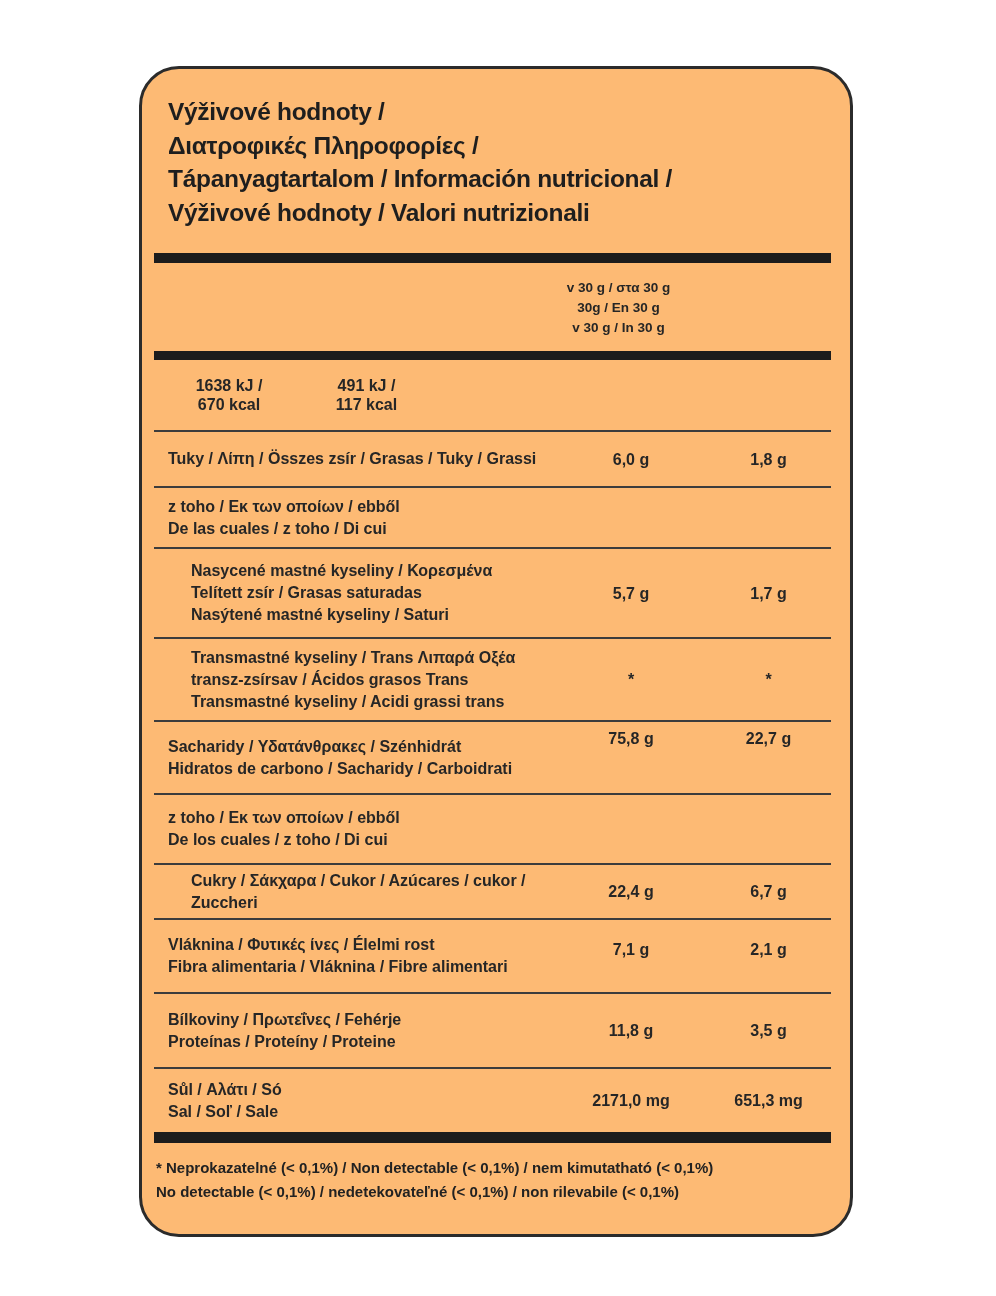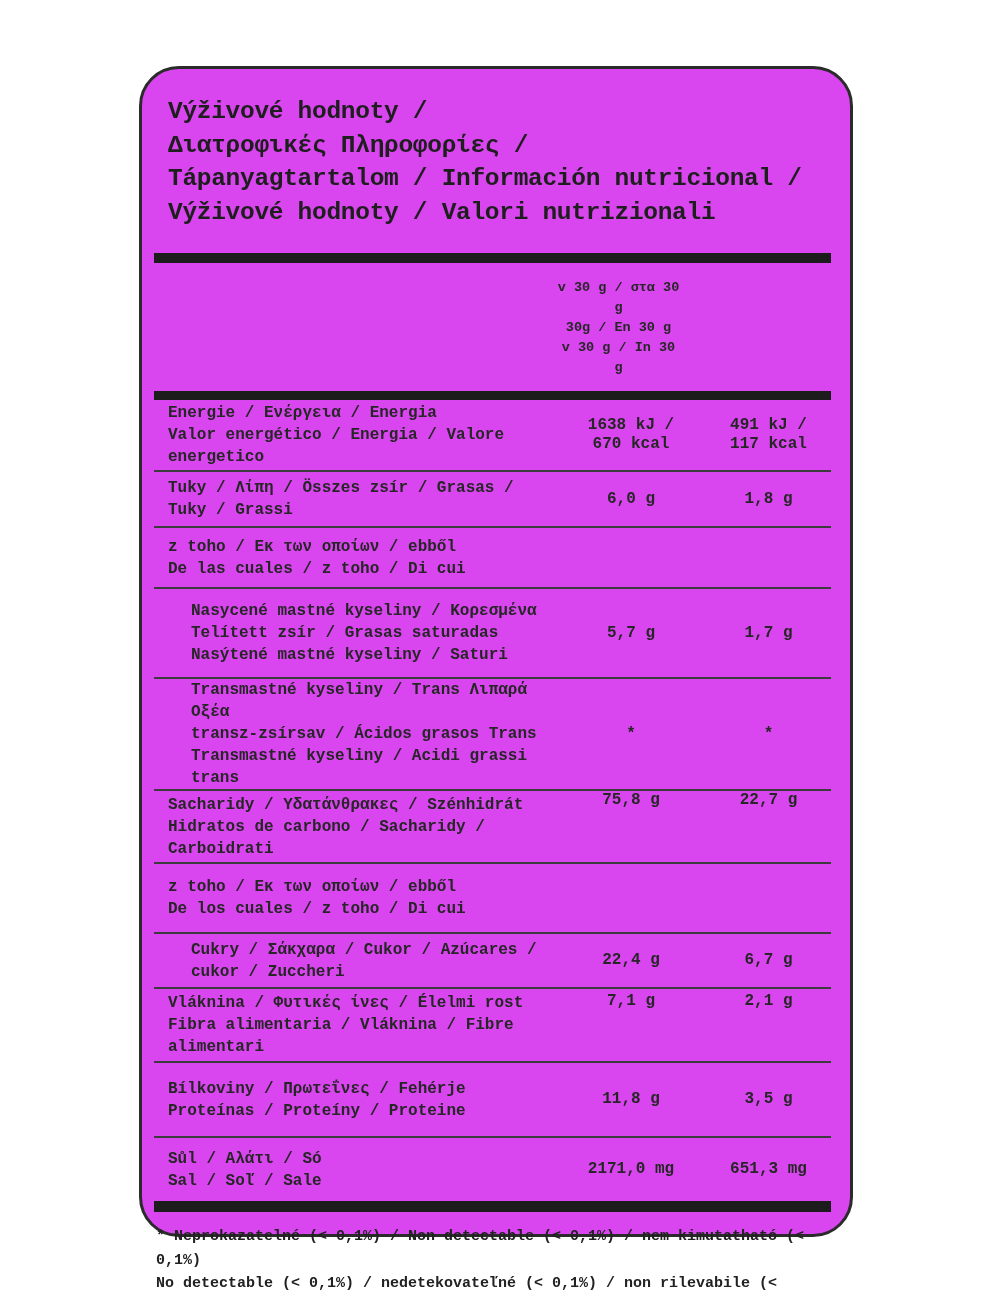--- a/index.html
+++ b/index.html
@@ -20,22 +20,21 @@
     overflow: hidden;
   }
   .card {
     position: absolute;
     left: 139px;
     top: 66px;
     width: 714px;
     height: 1171px;
     border: 3px solid var(--border);
     border-radius: 40px;
-    background: #d946ef;
-    font-family: Liberation Mono, monospace;
+    background: #fdba74;
   }
   .title {
     margin: 26px 20px 0 26px;
     font-size: 24.5px;
     line-height: 33.5px;
     font-weight: bold;
     letter-spacing: -0.3px;
     white-space: pre-line;
     color: #1e1e1e;
   }
@@ -84,22 +83,22 @@
   .row:nth-child(3)  { min-height: 61px; }
   .row:nth-child(4)  { min-height: 90px; }
   .row:nth-child(5)  { min-height: 83px; }
   .row:nth-child(6)  { min-height: 73px; }
   .row:nth-child(7)  { min-height: 70px; }
   .row:nth-child(8)  { min-height: 55px; }
   .row:nth-child(9)  { min-height: 74px; }
   .row:nth-child(10) { min-height: 75px; }
   .row:nth-child(11) { min-height: 65px; }
   
-  .row:nth-child(6) .value-cell { align-self: flex-start; }
-  .row:nth-child(9) .value-cell { align-self: flex-start; padding-top: 3px; }
+  .row:nth-child(6) .value-cell { align-self: flex-start; padding-top: 7px; }
+  .row:nth-child(9) .value-cell { align-self: flex-start; padding-top: 20px; }
   .footnote {
     margin: 13px 0 0 2px;
     font-size: 15px;
     line-height: 23.5px;
     font-weight: bold;
     white-space: pre-line;
     color: #222222;
   }
 </style>
 </head>
@@ -121,22 +120,20 @@
         <div class="label-cell"></div>
         <div class="value-cell">v 30 g / στα 30 g
 30g / En 30 g
 v 30 g / In 30 g</div>
       </div>
 
       <div class="bar bar-mid"></div>
 
       <div id="rows">
           <div class="grid row">
-    <div class="label-cell">Energie / Ενέργεια / Energia
-Valor energético / Energia / Valore energetico</div>
     <div class="value-cell">1638 kJ /
 670 kcal</div>
     <div class="value-cell">491 kJ /
 117 kcal</div>
   </div>
           <div class="grid row">
     <div class="label-cell">Tuky / Λίπη / Összes zsír / Grasas / Tuky / Grassi</div>
     <div class="value-cell">6,0 g</div>
     <div class="value-cell">1,8 g</div>
   </div>

